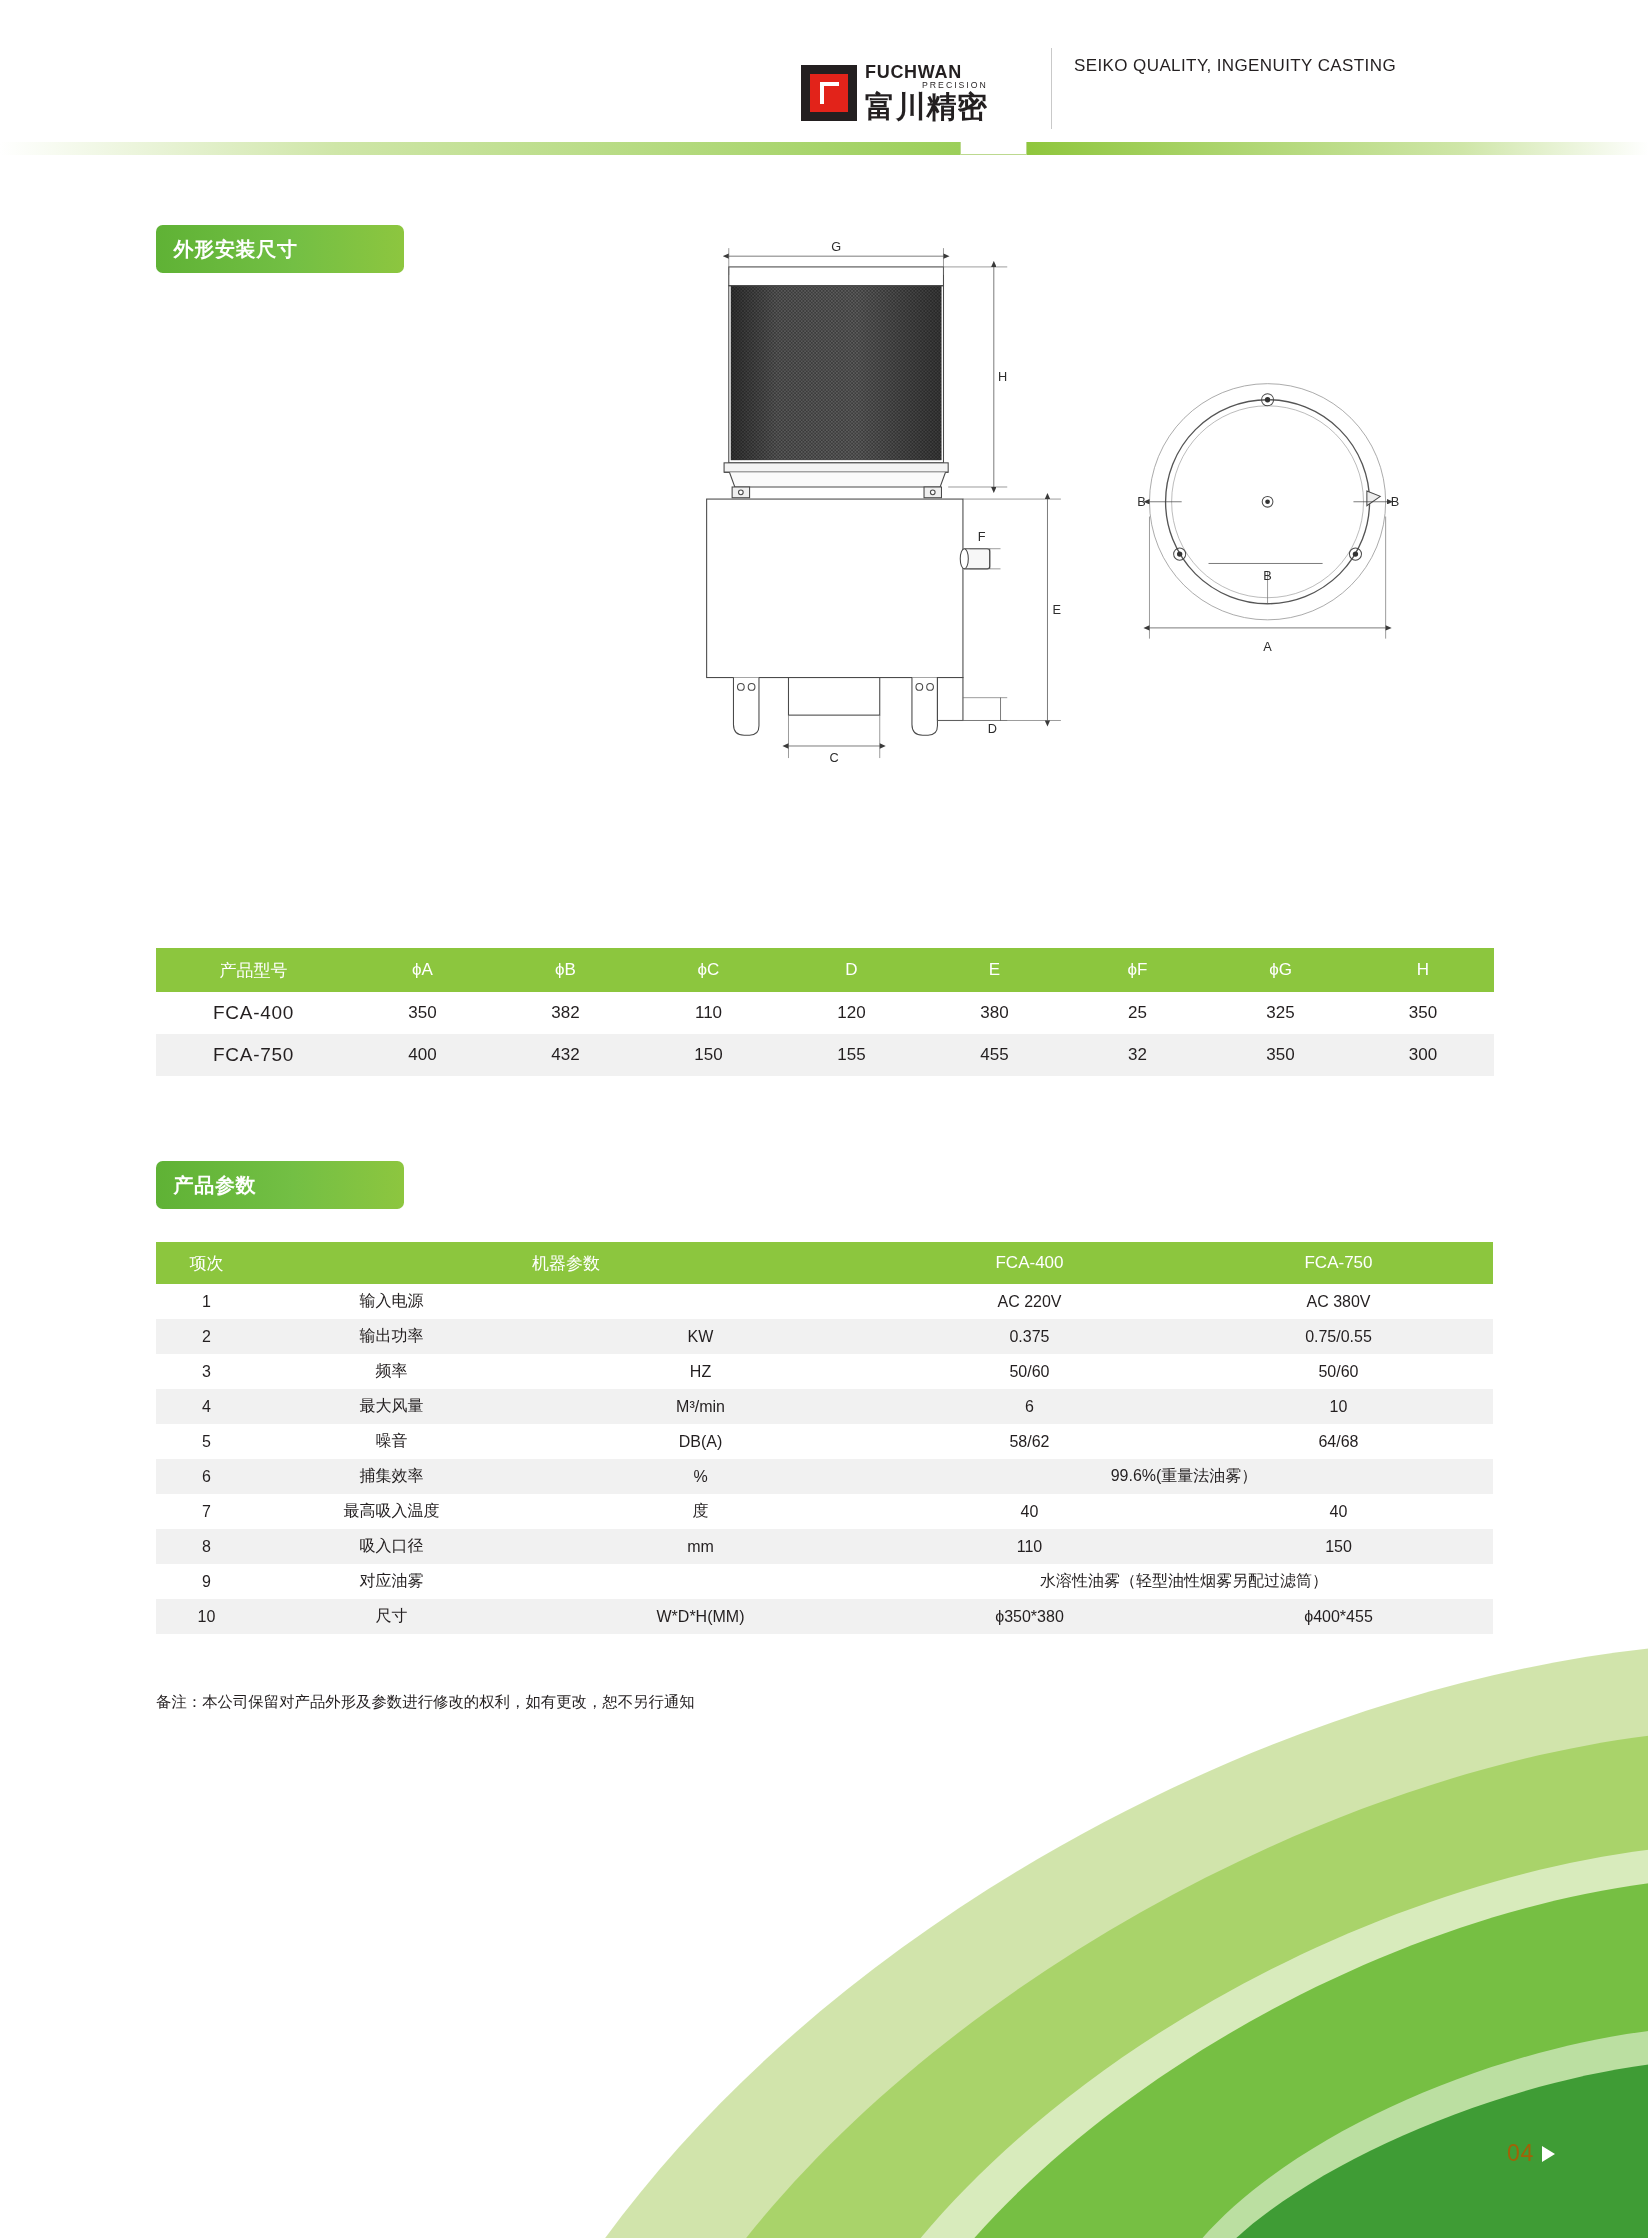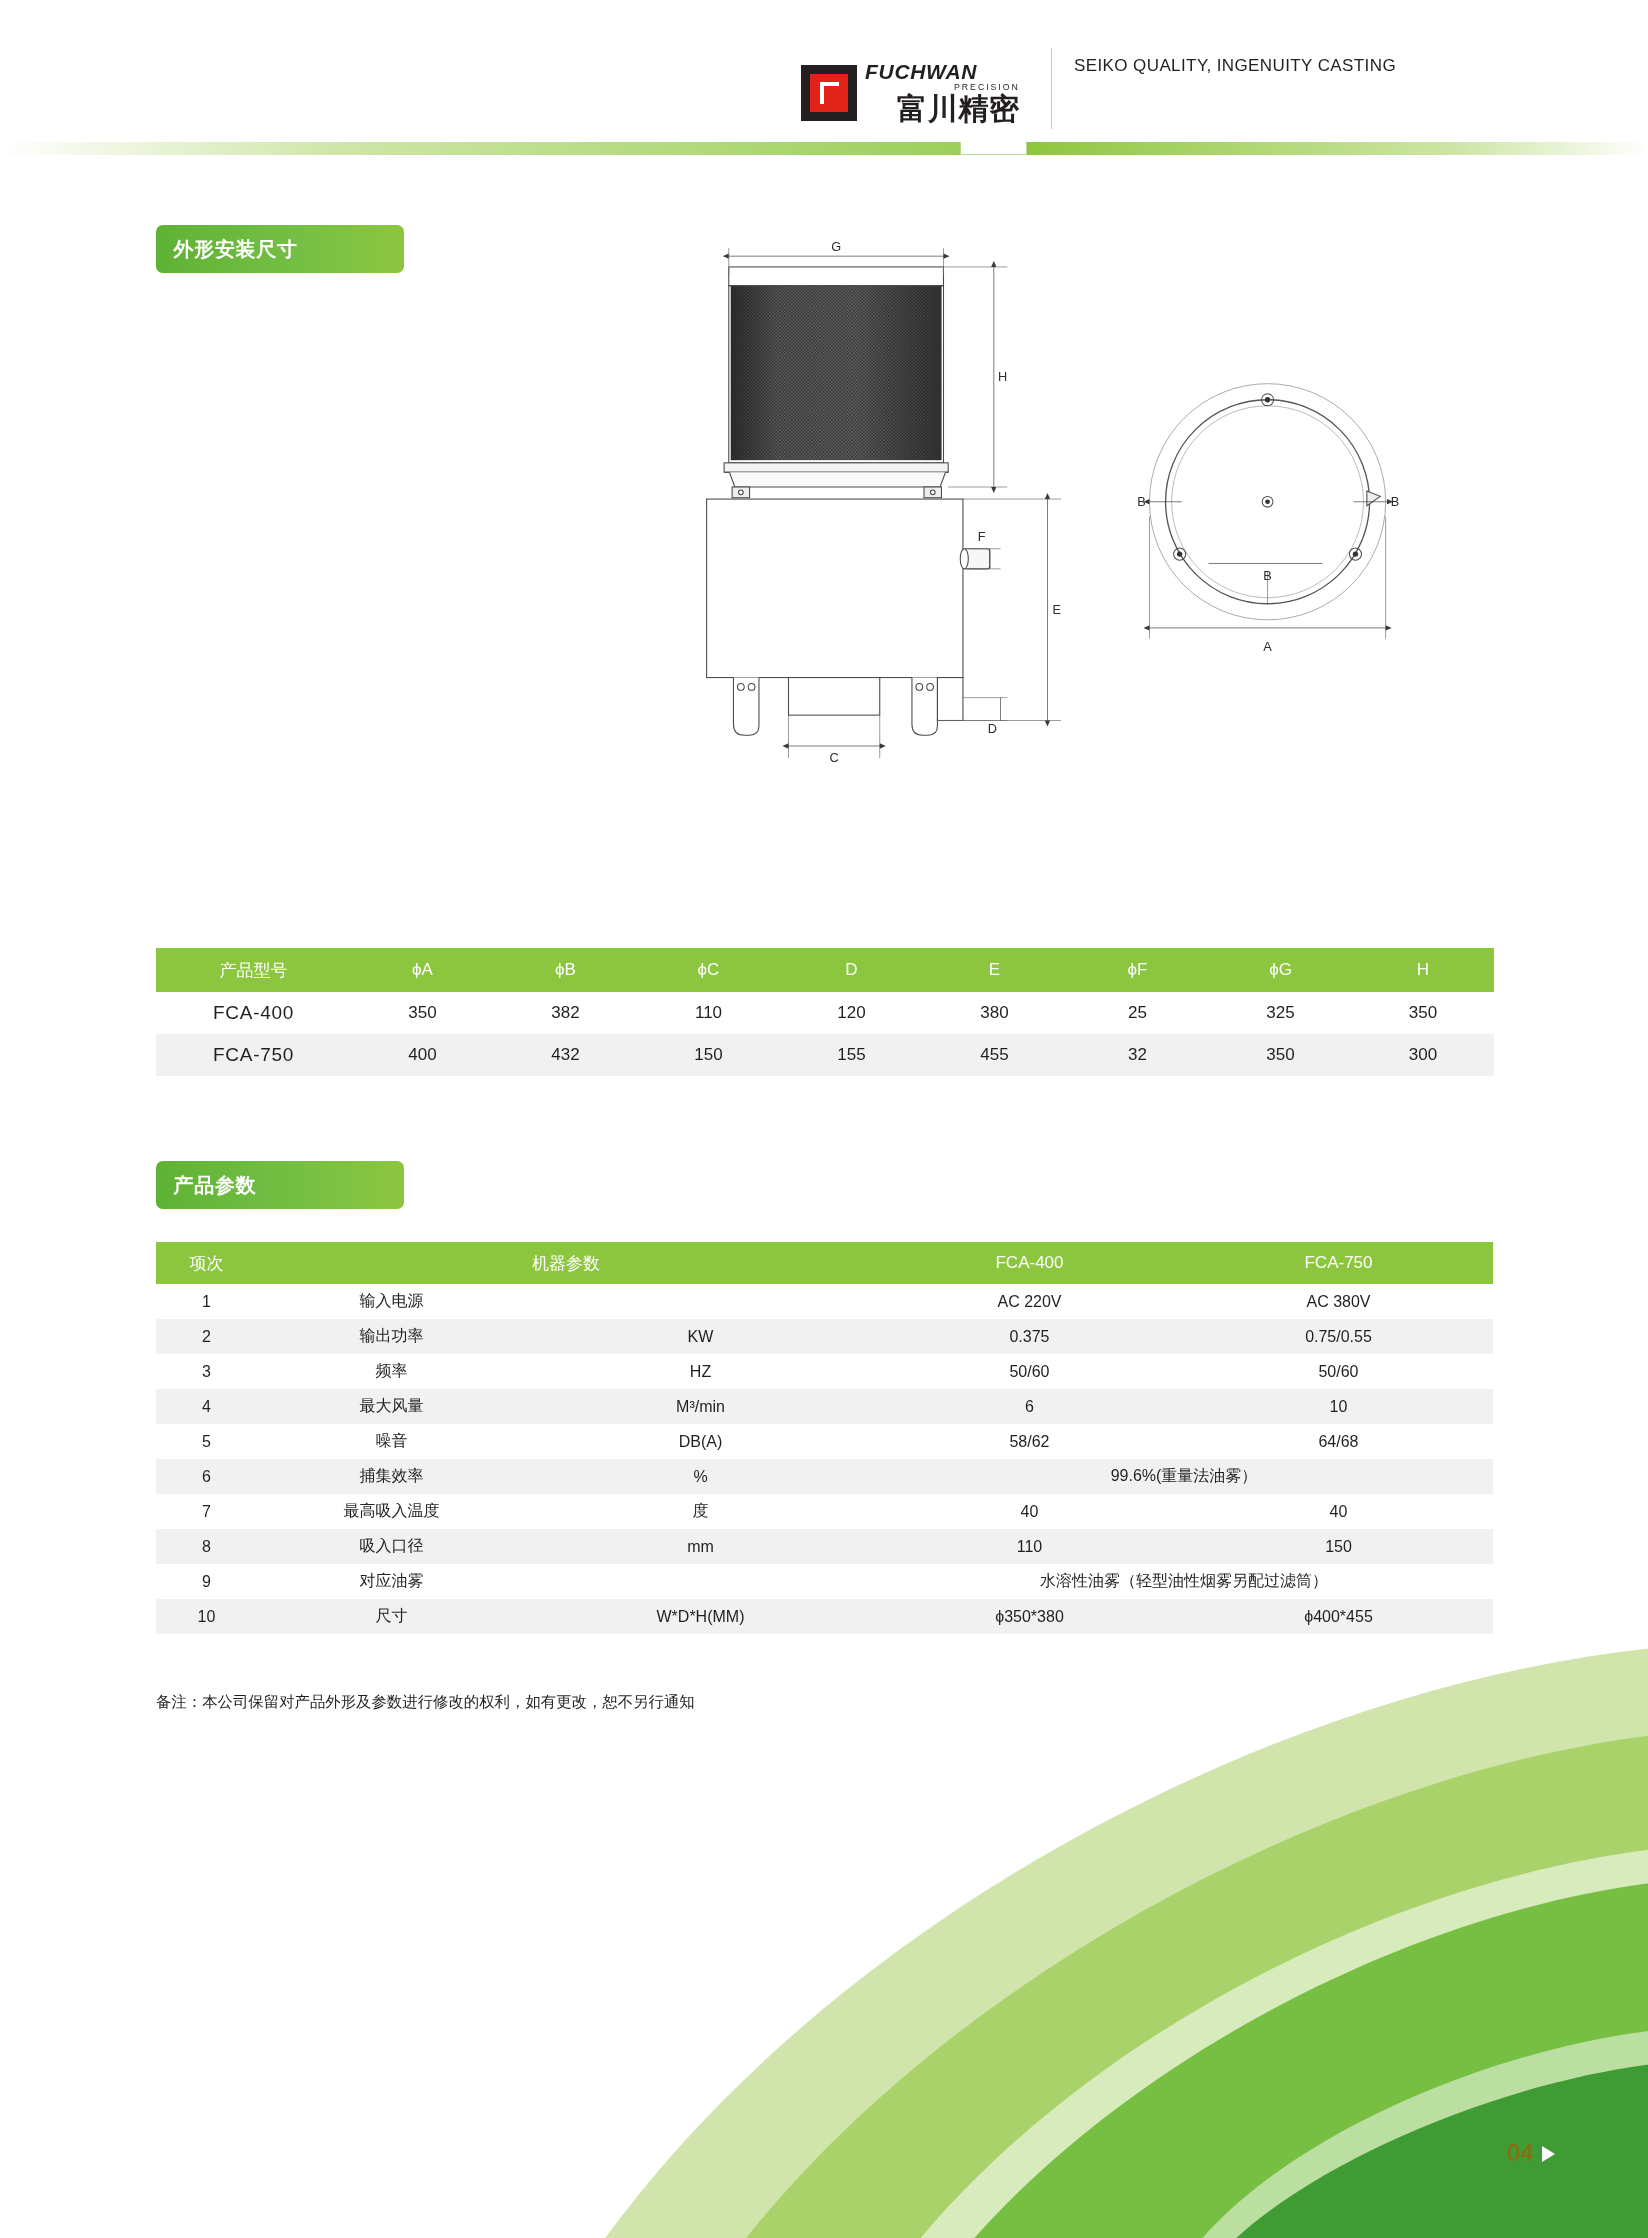--- a/index.html
+++ b/index.html
@@ -82,41 +82,39 @@
   .logo-mark .white-chev {
     position: absolute;
     left: 19px; top: 17.5px;
     width: 19px; height: 21.5px;
     border-left: 4.7px solid #ffffff;
     border-top: 4.7px solid #ffffff;
     box-sizing: border-box;
   }
   .logo-text { display: flex; flex-direction: column; justify-content: center; }
   .logo-en {
-    font-size: 21px;
+    font-size: 18px;
     letter-spacing: 0.7px;
     color: #231f20;
     font-weight: bold;
     line-height: 1.05;
-    font-style: italic;
   }
   .logo-en-sub {
     font-size: 8.7px;
     letter-spacing: 2px;
     color: #231f20;
     text-align: right;
     line-height: 1.1;
   }
   .logo-cn {
     font-size: 30px;
     font-weight: bold;
     color: #231f20;
     line-height: 1.05;
     letter-spacing: 0.7px;
-    margin-left: 32px;
   }
   .logo-divider {
     position: absolute;
     left: 1051px;
     top: 48px;
     width: 1.3px;
     height: 81px;
     background: #c9c9c9;
   }
   .slogan-block {

